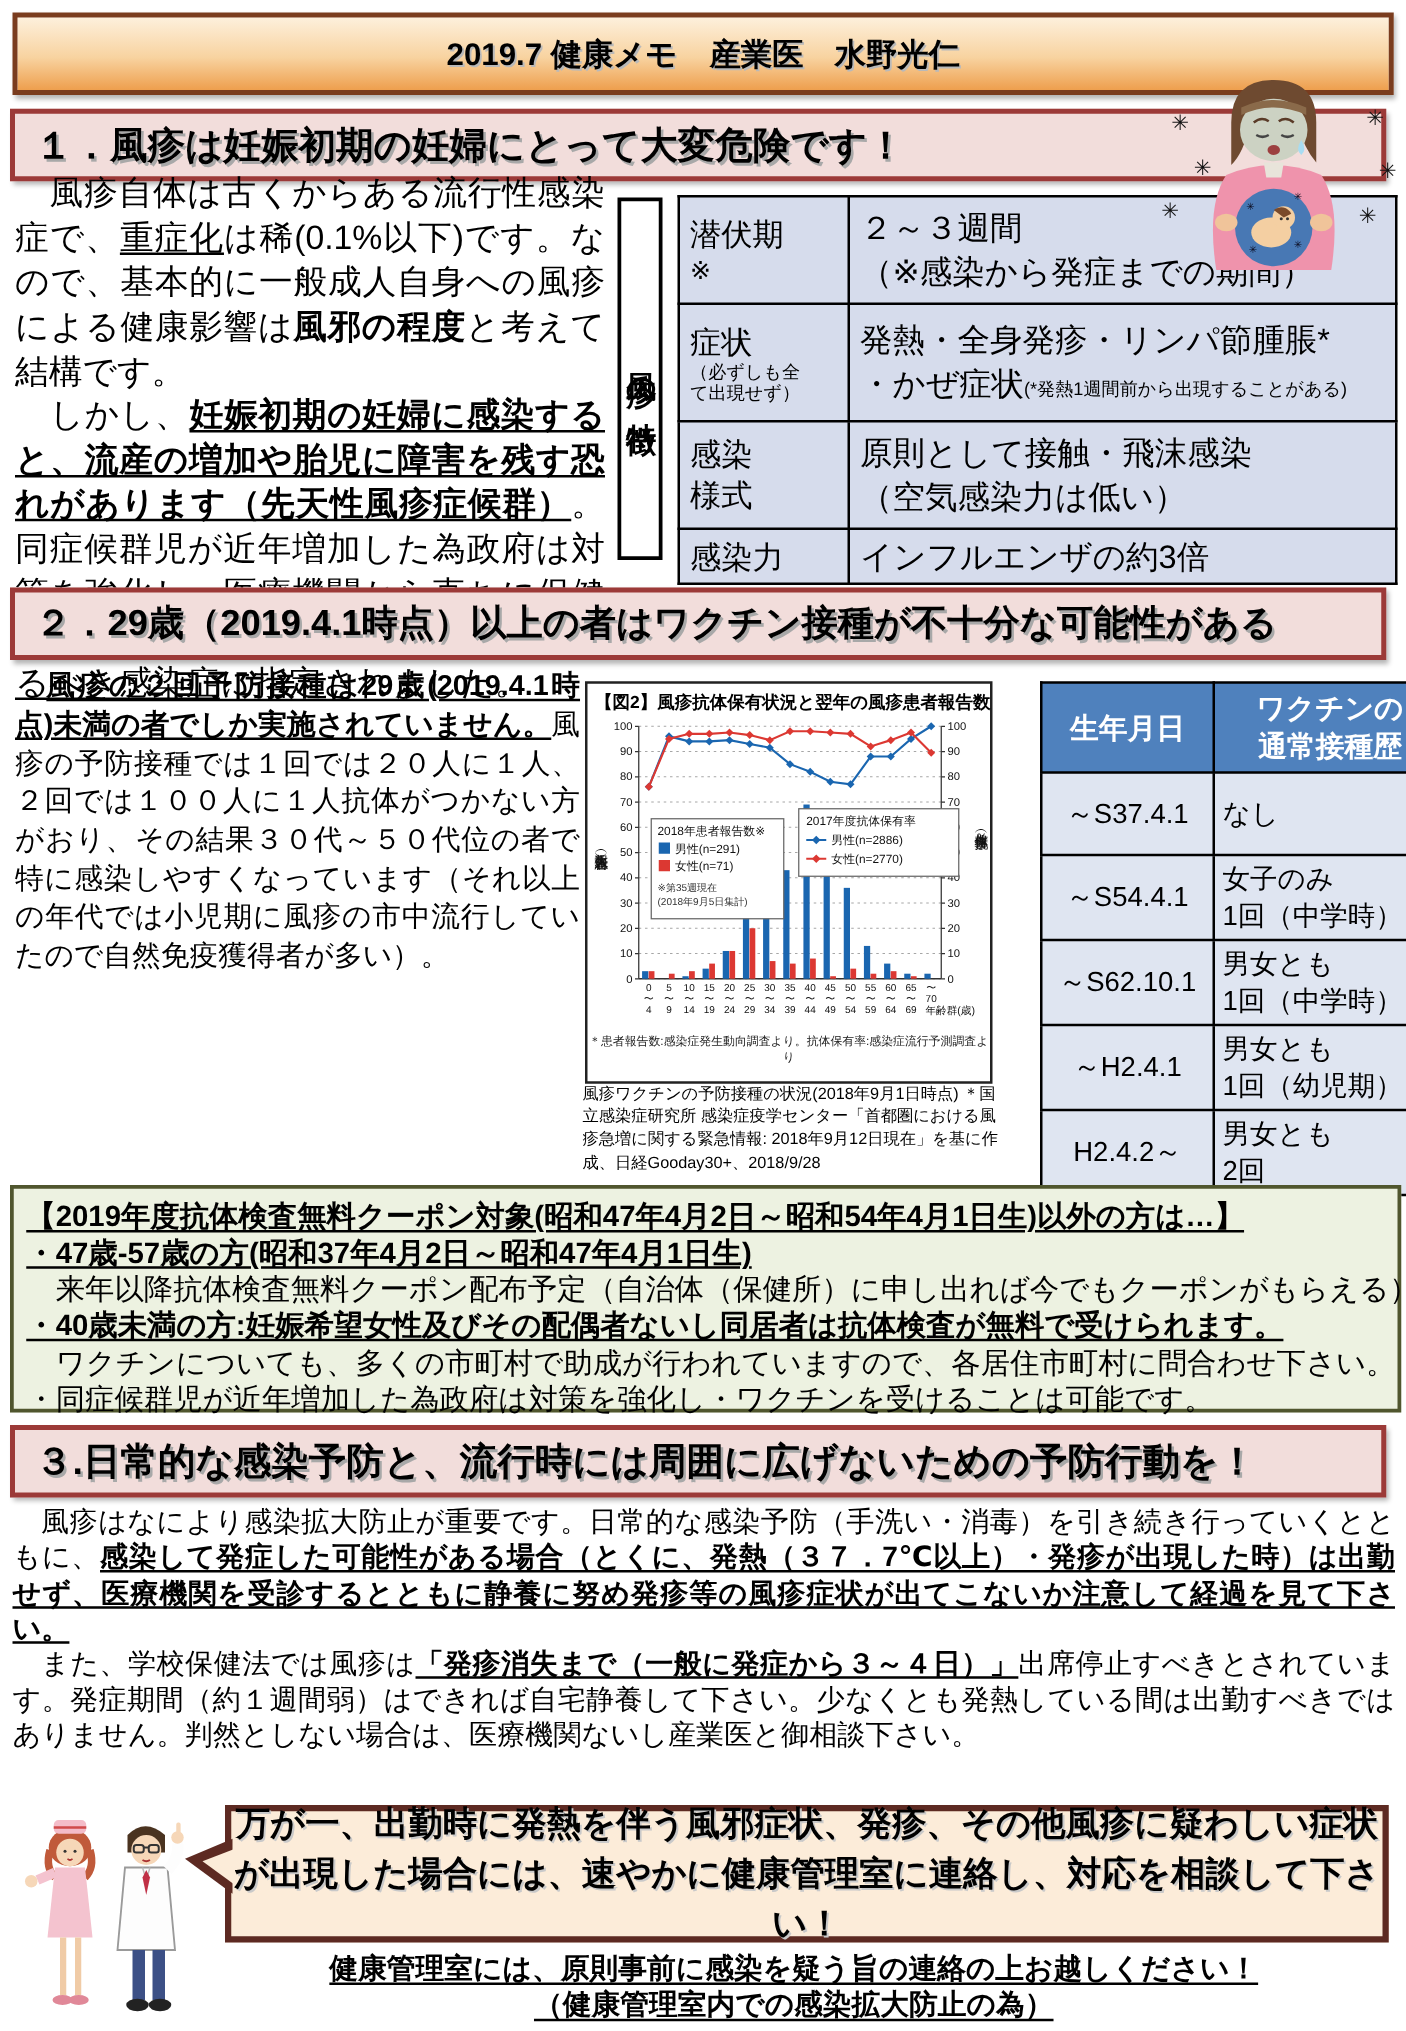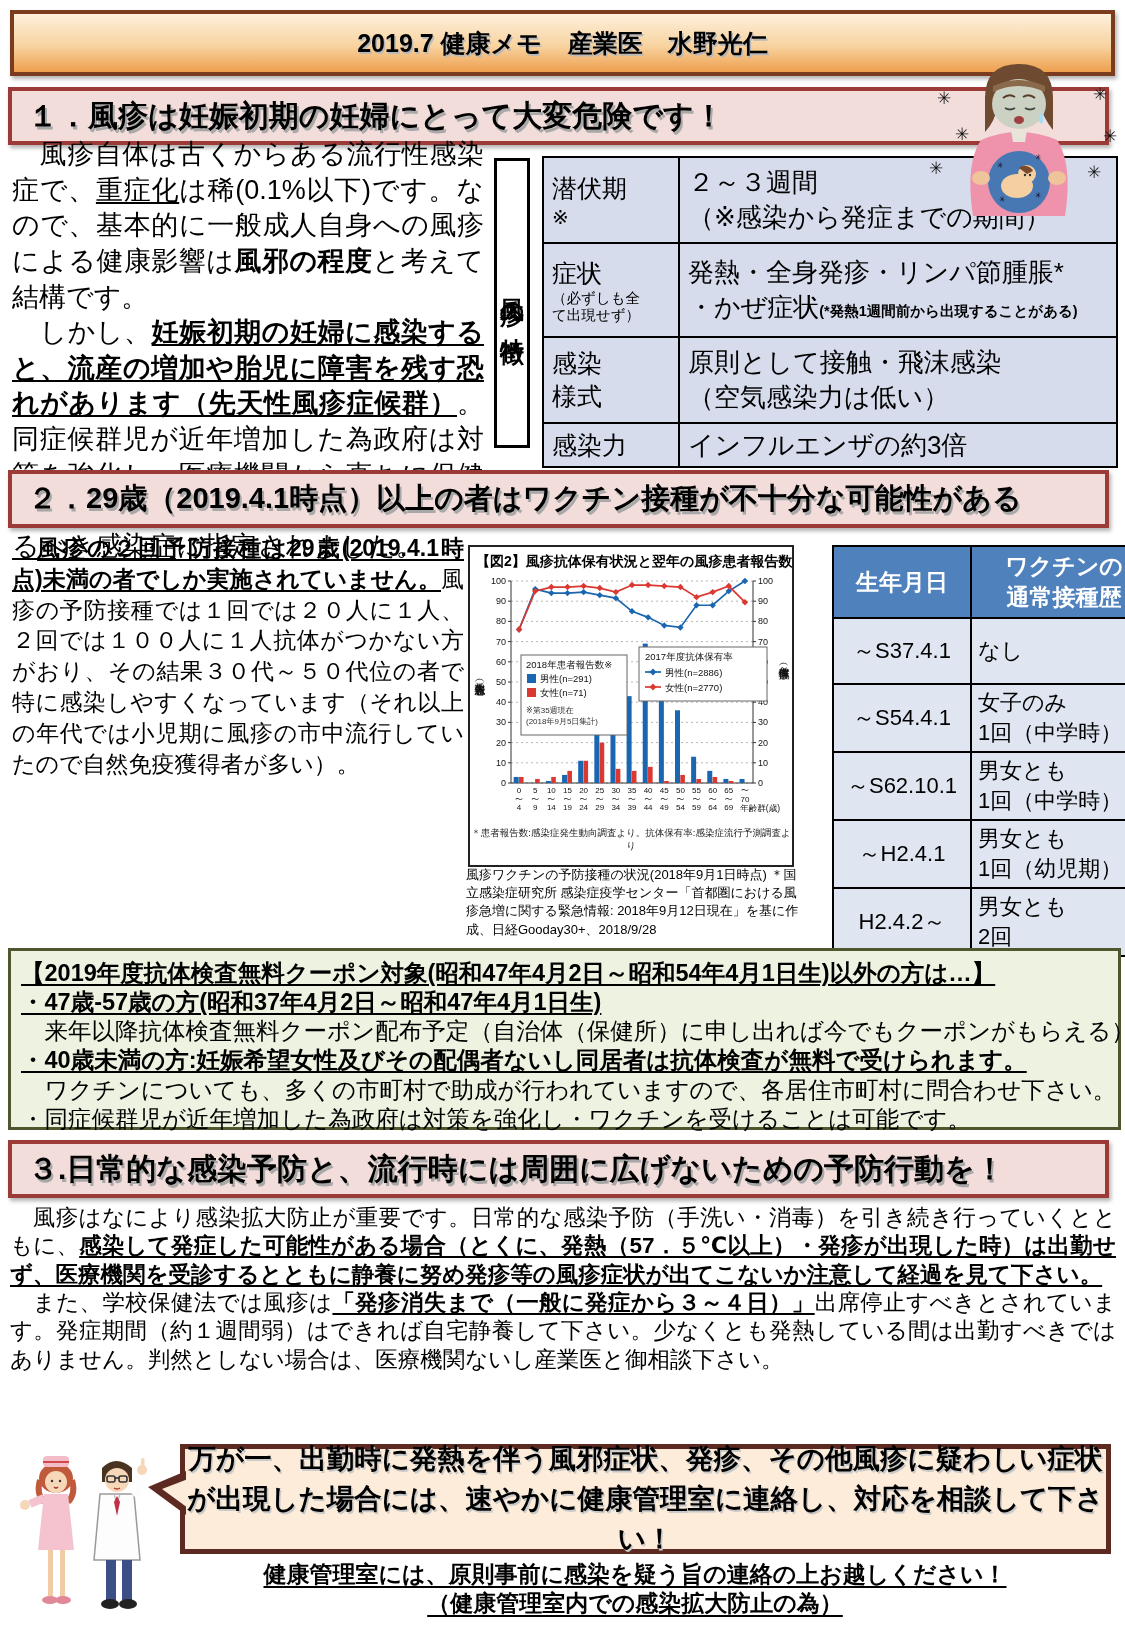--- a/index.html
+++ b/index.html
@@ -31,21 +31,21 @@
   
   .vert-label{position:absolute;left:494px;top:158px;width:30px;height:284px;border:3px solid #000;
     background:#fff;writing-mode:vertical-rl;font-size:24px;font-weight:bold;letter-spacing:4px;
     display:flex;align-items:center;justify-content:center;}
   table.ftable{position:absolute;left:542px;top:156px;width:576px;border-collapse:collapse;}
   table.ftable td{border:2.5px solid #000;background:#d6dcec;vertical-align:middle;padding:2px 8px;}
   table.ftable td.lbl{width:118px;font-size:25px;}
   table.ftable td.val{font-size:26px;}
   .lbl-note{display:block;font-size:20px;}
   .lbl-note-small{display:block;font-size:14.5px;line-height:1.15;}
-  .val-note{font-size:14.5px;font-weight:bold;}
+  .val-note{font-size:14.5px;}
 
   
   .chart-box{position:absolute;left:468px;top:545px;width:322px;height:314px;border:2.5px solid #222;
     background:#fff;padding:4px 0 0 0;}
   .chart-title{font-size:14px;font-weight:bold;padding:2px 4px 0 6px;white-space:nowrap;}
   .chart-foot{font-size:9.5px;color:#222;text-align:center;margin-top:-4px;}
   .chart-vlab{position:absolute;writing-mode:vertical-rl;font-size:11px;color:#111;}
   .chart-vlab.left{left:2px;top:128px;}
   .chart-vlab.right{right:1px;top:112px;}
   .chart-caption{position:absolute;left:466px;top:866px;width:334px;font-size:13px;line-height:1.4;}
@@ -377,21 +377,21 @@
       <div class="gline"><span class="b u">・40歳未満の方:妊娠希望女性及びその配偶者ないし同居者は抗体検査が無料で受けられます。</span></div>
       <div class="gline"><span>　ワクチンについても、多くの市町村で助成が行われていますので、各居住市町村に問合わせ下さい。</span></div>
       <div class="gline"><span>・同症候群児が近年増加した為政府は対策を強化し・ワクチンを受けることは可能です。</span></div>
     </div>
 
   <div class="band s3">
     <span class="bandtxt">３.日常的な感染予防と、流行時には周囲に広げないための予防行動を！</span>
   </div>
 
   <div class="par s3par">
-    <p><span>　風疹はなにより感染拡大防止が重要です。日常的な感染予防（手洗い・消毒）を引き続き行っていくとともに、</span><span class="b u">感染して発症した可能性がある場合（とくに、発熱（57．５℃以上）・発疹が出現した時）は出勤せず、医療機関を受診するとともに静養に努め発疹等の風疹症状が出てこないか注意して経過を見て下さい。</span></p>
+    <p><span>　風疹はなにより感染拡大防止が重要です。日常的な感染予防（手洗い・消毒）を引き続き行っていくとともに、</span><span class="b u">感染して発症した可能性がある場合（とくに、発熱（３７．7℃以上）・発疹が出現した時）は出勤せず、医療機関を受診するとともに静養に努め発疹等の風疹症状が出てこないか注意して経過を見て下さい。</span></p>
     <p><span>　また、学校保健法では風疹は</span><span class="b u">「発疹消失まで（一般に発症から３～４日）」</span><span>出席停止すべきとされています。発症期間（約１週間弱）はできれば自宅静養して下さい。少なくとも発熱している間は出勤すべきではありません。判然としない場合は、医療機関ないし産業医と御相談下さい。</span></p>
   </div>
 
   <svg class="persons" width="168" height="185" viewBox="0 0 168 185">
 
     <g>
       <ellipse cx="46" cy="40" rx="17" ry="15" fill="#c05a3a"></ellipse>
       <rect x="33" y="18" width="26" height="11" rx="4" fill="#f4bcc8"></rect>
       <line x1="33" y1="24" x2="59" y2="24" stroke="#d04a4a" stroke-width="2"></line>
       <circle cx="46" cy="44" r="11" fill="#f6d7b8"></circle>

